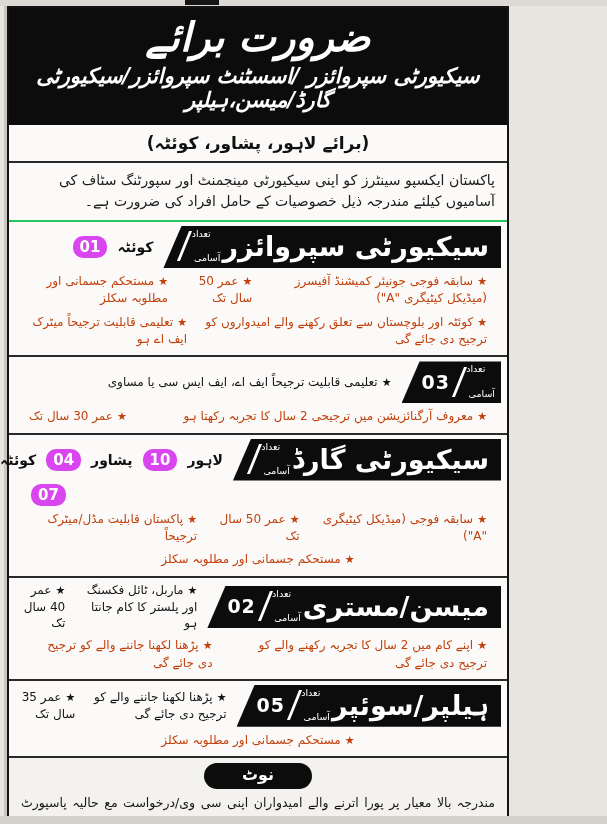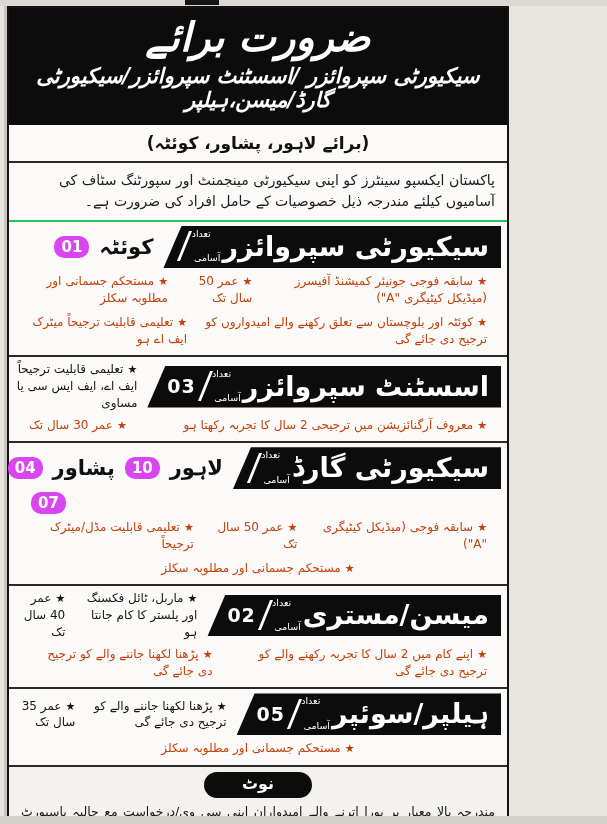--- a/index.html
+++ b/index.html
@@ -48,21 +48,21 @@
     clip-path:polygon(18px 0, 100% 0, 100% 100%, 0 100%);
     flex:0 0 auto;
   }
   .job-title { font-size:27px; font-weight:bold; white-space:nowrap; }
   .count-stack { display:flex; flex-direction:column; font-size:9.5px; line-height:1.1; text-align:center;gap:14px; }
   .count-stack .t { margin-left:-6px; }
   .count-stack .b { margin-right:-6px; }
   .bar-slash { width:2.5px; height:30px; background:#fff; transform:skewX(-22deg); flex:0 0 auto; }
   .bar-num { font-size:19px; font-weight:bold; letter-spacing:1px; }
 
-  .city { font-size:21px; font-weight:bold; color:#101010; white-space:nowrap; }
+  .city { font-size:14px; font-weight:bold; color:#101010; white-space:nowrap; }
   .num-box {
     background:#d946ef; color:#fff; font-weight:bold; font-size:15px;
     padding:2px 7px; border-radius:10px; line-height:1.2; flex:0 0 auto;
   }
   .wrap-line { direction:ltr; text-align:left; padding:3px 16px 0; }
 
   .bullets { direction:rtl; display:flex; gap:14px; padding:5px 14px 1px; align-items:flex-start; }
   .bullets.spread { justify-content:space-between; }
   .bullets.center { justify-content:center; }
   .bullet { font-size:12px; color:#c2410c; line-height:1.45; }
@@ -115,21 +115,20 @@
     </div>
     <div class="bullets spread">
       <span class="bullet"><span class="star">★</span><span>کوئٹہ اور بلوچستان سے تعلق رکھنے والے امیدواروں کو ترجیح دی جائے گی</span></span>
       <span class="bullet"><span class="star">★</span><span>تعلیمی قابلیت ترجیحاً میٹرک ایف اے ہو</span></span>
     </div>
   </div>
 
   <div class="section">
     <div class="sec-head">
       <div class="job-bar">
-        <span class="job-title">اسسٹنٹ سپروائزر</span>
         <span class="count-stack">
           <span class="t">تعداد</span>
           <span class="b">آسامی</span>
         </span>
         <span class="bar-slash"></span>
         <span class="bar-num">03</span>
       </div>
       <span class="head-bullet"><span class="star">★</span><span>تعلیمی قابلیت ترجیحاً ایف اے، ایف ایس سی یا مساوی</span></span>
     </div>
     <div class="bullets spread">
@@ -153,21 +152,21 @@
       <span class="city">پشاور</span>
       <span class="num-box">04</span>
       <span class="city">کوئٹہ</span>
     </div>
     <div class="wrap-line">
       <span class="num-box" style="display:inline-block;">07</span>
     </div>
     <div class="bullets spread">
       <span class="bullet"><span class="star">★</span><span>سابقہ فوجی (میڈیکل کیٹیگری "A")</span></span>
       <span class="bullet"><span class="star">★</span><span>عمر 50 سال تک</span></span>
-      <span class="bullet"><span class="star">★</span><span>تعلیمی قابلیت مڈل/میٹرک ترجیحاً</span></span>
+      <span class="bullet"><span class="star">★</span><span>پاکستان قابلیت مڈل/میٹرک ترجیحاً</span></span>
     </div>
     <div class="bullets center">
       <span class="bullet"><span class="star">★</span><span>مستحکم جسمانی اور مطلوبہ سکلز</span></span>
     </div>
   </div>
 
   <div class="section">
     <div class="sec-head">
       <div class="job-bar">
         <span class="job-title">میسن/مستری</span>

